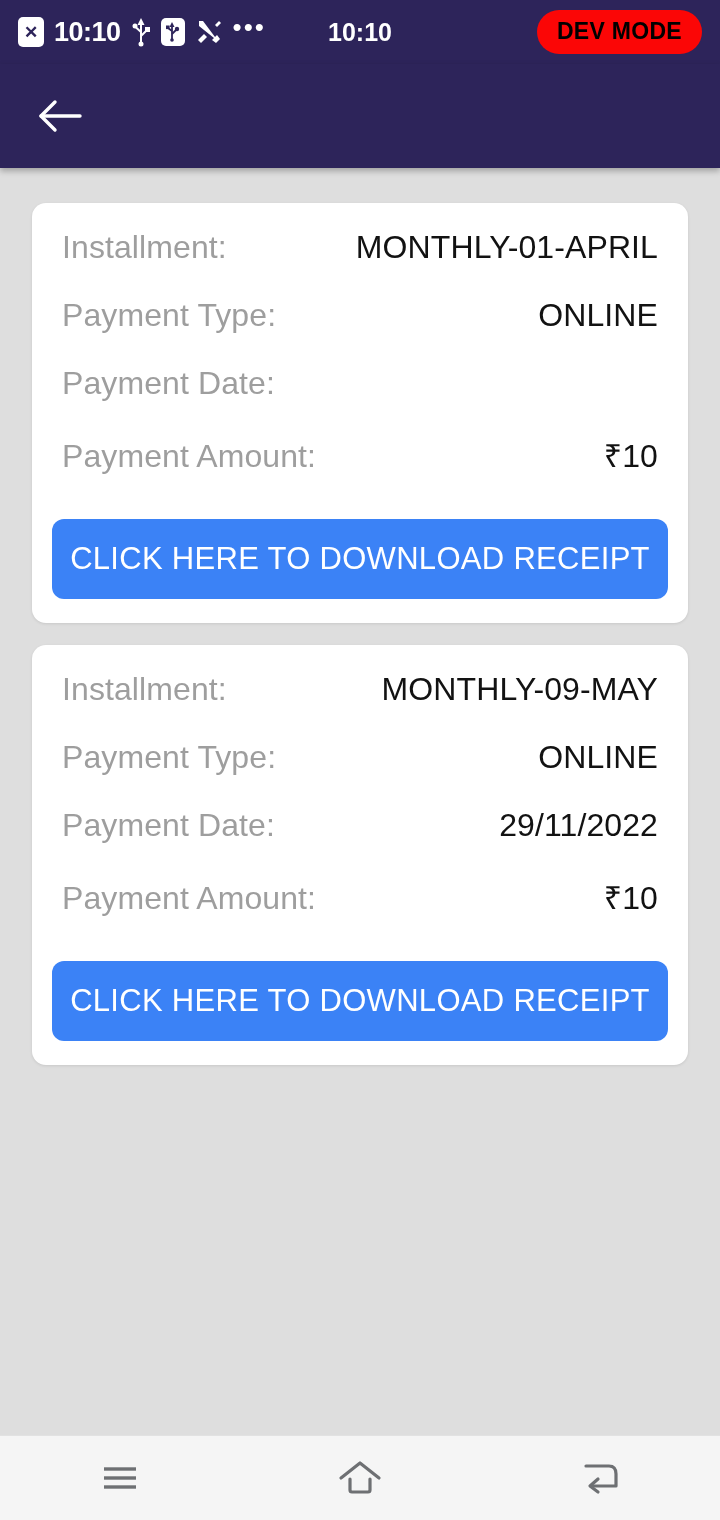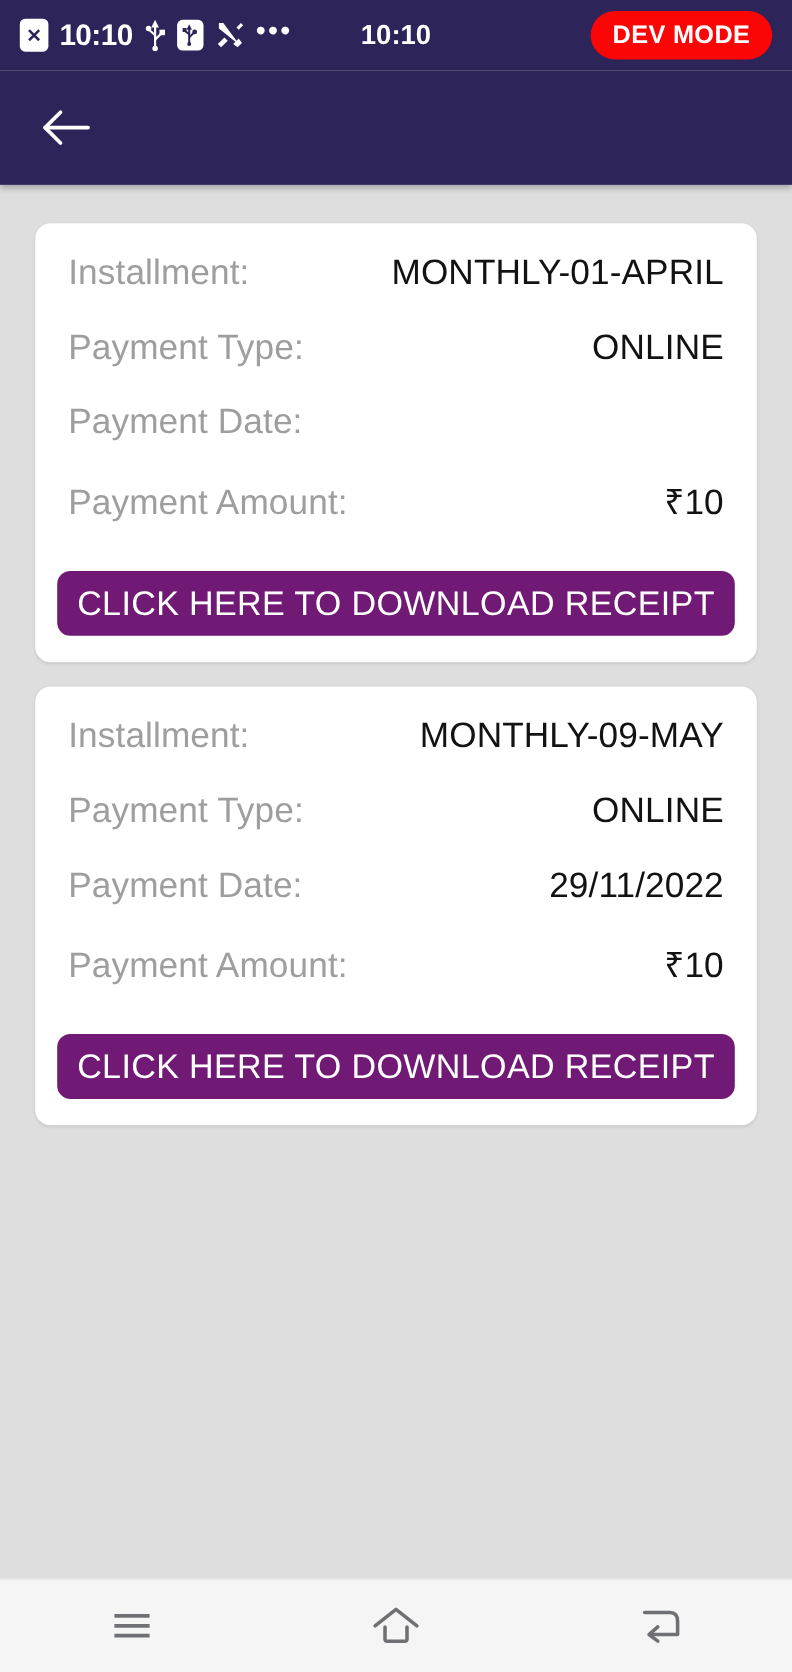--- a/index.html
+++ b/index.html
@@ -79,21 +79,21 @@
     color: #ffffff;
     font-size: 25px;
     font-weight: bold;
     pointer-events: none;
   }
   .dev-mode {
     position: absolute;
     right: 18px;
     top: 10px;
     background: #fb0606;
-    color: #ffffff;
+    color: #000000;
     border-radius: 26px;
     padding: 8px 20px 9px;
     font-size: 23px;
     font-weight: bold;
     letter-spacing: 0.3px;
   }
 
   
   .app-bar {
     height: 104px;
@@ -147,25 +147,25 @@
   .row-value {
     color: #121212;
     font-size: 32px;
     text-align: right;
     white-space: nowrap;
     letter-spacing: 0.1px;
   }
   .download-btn {
     display: block;
     width: 100%;
-    background: #701a75;
+    background: #3b82f6;
     color: #ffffff;
     border: none;
     border-radius: 12px;
-    height: 59px;
+    height: 80px;
     font-family: "Liberation Sans", sans-serif;
     font-size: 31px;
     letter-spacing: 0.3px;
     margin-top: 18px;
     cursor: pointer;
   }
 
   
   .nav-bar {
     position: absolute;

